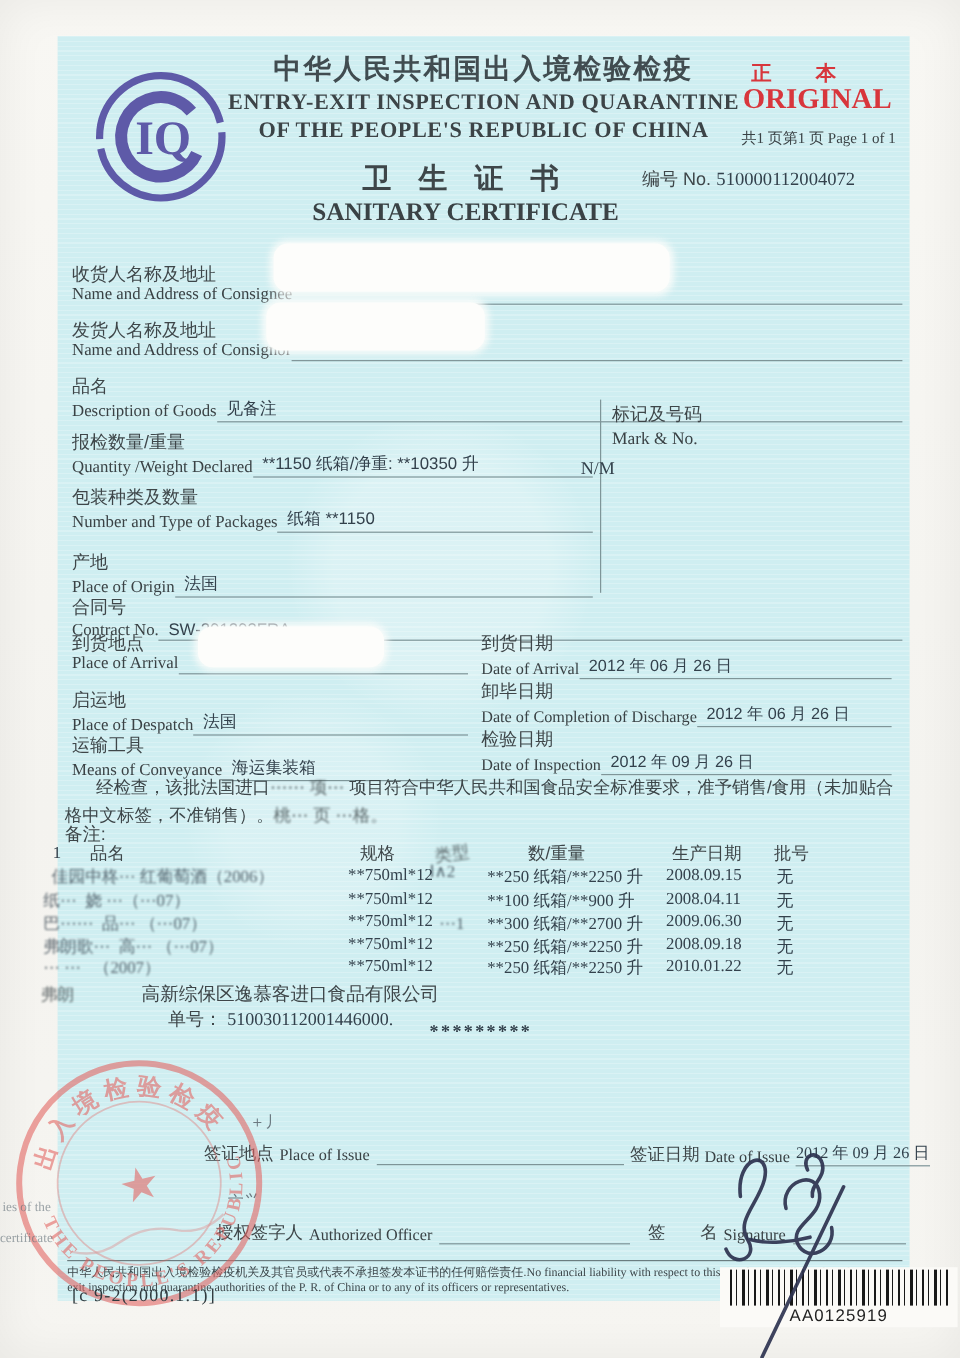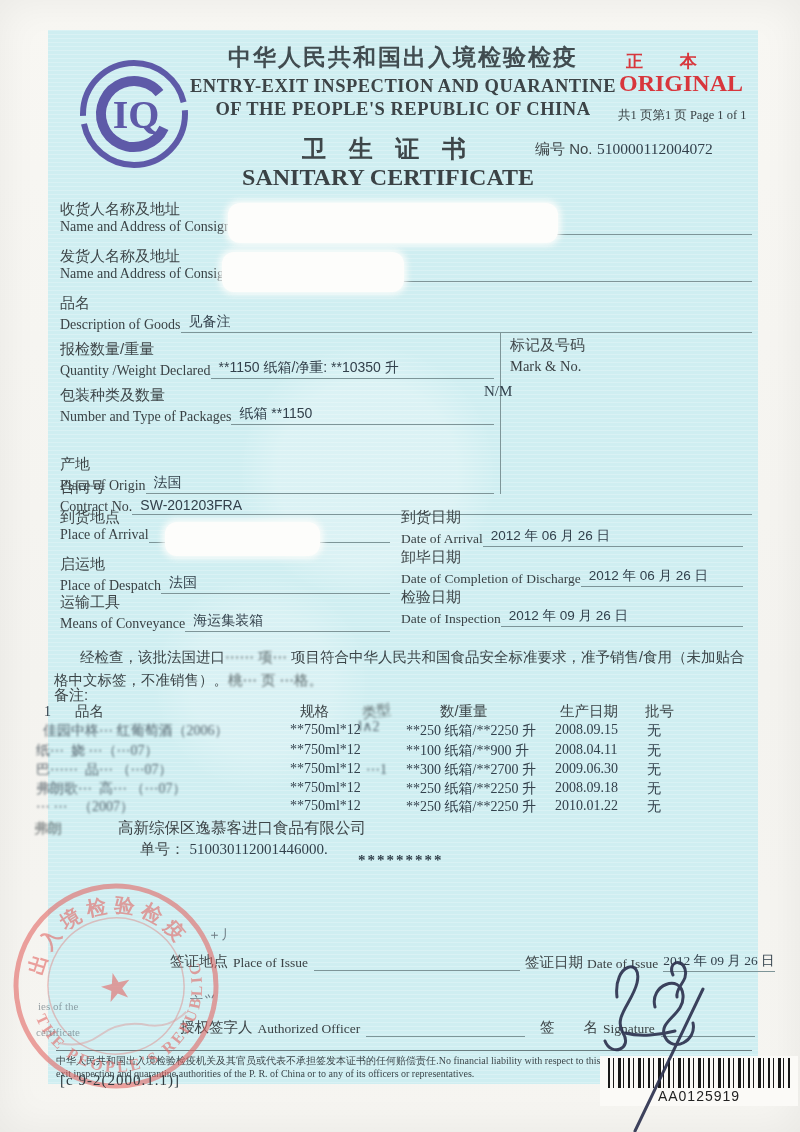--- a/index.html
+++ b/index.html
@@ -5,40 +5,40 @@
   html,body{margin:0;padding:0;background:#e8e6e1;}
   .page{position:relative;width:800px;height:1132px;background:linear-gradient(180deg,#f8f7f3 0%,#f4f3ef 60%,#f6f5f1 100%);overflow:hidden;font-family:"Liberation Sans",sans-serif;box-shadow:inset 0 0 40px rgba(0,0,0,.06);}
   .cert{position:absolute;left:48px;top:30px;width:710px;height:1054px;background:#cfeef1;
         background-image:repeating-linear-gradient(180deg,rgba(255,255,255,.22) 0 1px,rgba(0,0,0,0) 1px 4px),
         radial-gradient(circle at 45% 42%,rgba(255,255,255,.25) 0 90px,rgba(255,255,255,0) 130px),
         radial-gradient(circle at 30% 62%,rgba(255,255,255,.2) 0 70px,rgba(255,255,255,0) 110px);}
   .abs{position:absolute;}
   .serif{font-family:"Liberation Serif",serif;}
   .cn{font-size:15px;color:#3e4649;white-space:nowrap;}
   .en{font-family:"Liberation Serif",serif;font-size:14px;color:#3a4245;white-space:nowrap;}
-  .field{position:absolute;}
+  .field{position:absolute;margin-top:19px;}
   .field .row{display:flex;align-items:flex-end;}
   .field .val{flex:1;font-family:Liberation Sans, sans-serif;font-size:14px;color:#33414c;border-bottom:1px solid #7e9598;padding:0 4px 1px 8px;white-space:nowrap;overflow:visible;}
   .tight .en,.tight .val{font-size:13.5px;}
   .title-cn{font-size:23px;font-weight:bold;color:#414c50;letter-spacing:2px;text-align:center;white-space:nowrap;}
   .title-en{font-family:"Liberation Serif",serif;font-size:18.5px;font-weight:bold;color:#3c4447;letter-spacing:.5px;text-align:center;white-space:nowrap;}
   .red{color:#d8363c;}
   .whiteout{position:absolute;background:#fdfdfb;border-radius:12px;box-shadow:0 0 6px 3px rgba(253,253,251,.9);}
   .smudge{filter:blur(1.1px);opacity:.8;}
   .tc{position:absolute;font-family:"Liberation Serif",serif;font-size:14px;color:#33414c;white-space:pre;text-align:right;}
   .th{position:absolute;font-size:14.5px;color:#3e4649;white-space:nowrap;}
   .statement{position:absolute;left:6px;top:616px;width:700px;font-size:14.5px;line-height:23px;color:#3c4548;text-indent:26px;}
   .disclaimer{position:absolute;left:8px;top:1020px;width:696px;border-top:1px solid #6b7d80;padding-top:3px;font-size:10px;line-height:13px;color:#3d474b;}
   .disclaimer .en-part{font-family:"Liberation Serif",serif;}
   .vline{position:absolute;border-left:1px solid #7e9598;}
   .barcode-wrap{position:absolute;left:600px;top:1056px;width:190px;background:#fbfaf7;padding:2px 4px;text-align:center;}
   .bars{width:182px;height:30px;margin:0 auto;background-image:repeating-linear-gradient(90deg,#191919 0 2px,rgba(0,0,0,0) 2px 5px,#191919 5px 6px,rgba(0,0,0,0) 6px 10px,#191919 10px 13px,rgba(0,0,0,0) 13px 15px,#191919 15px 16px,rgba(0,0,0,0) 16px 20px);}
   .barcode-label{font-size:14px;color:#222;letter-spacing:1px;}
   .formcode{position:absolute;left:60px;top:1072px;font-family:"Liberation Serif",serif;font-size:15px;color:#2f3a3e;letter-spacing:1px;}
-  .bleed{position:absolute;font-family:"Liberation Serif",serif;font-size:11px;color:#5d6b74;opacity:.6;white-space:nowrap;margin-left:36px;}
+  .bleed{position:absolute;font-family:"Liberation Serif",serif;font-size:11px;color:#5d6b74;opacity:.6;white-space:nowrap;}
   .penmark{position:absolute;color:#4a525c;opacity:.75;font-size:13px;white-space:pre;}
   .stamp{position:absolute;left:8px;top:878px;width:216px;height:216px;opacity:.58;transform:rotate(-14deg);}
   .sig{position:absolute;left:555px;top:945px;width:250px;height:190px;}
 </style>
 </head>
 <body>
 
 <div class="page">
   <div class="cert">
 
@@ -50,21 +50,21 @@
 
     <div class="abs title-en" style="left:120px;top:46px;width:470px">ENTRY-EXIT INSPECTION AND QUARANTINE</div>
     <div class="abs title-cn" style="left:120px;top:12px;width:470px">中华人民共和国出入境检验检疫</div>
     <div class="abs title-en" style="left:120px;top:69px;width:470px">OF THE PEOPLE'S REPUBLIC OF CHINA</div>
 
     <div class="abs red" style="left:578px;top:20px;font-size:17px;font-weight:bold;letter-spacing:16px;white-space:nowrap">正 本</div>
     <div class="abs red serif" style="left:566px;top:40px;width:134px;text-align:center;font-size:24px;font-weight:bold">ORIGINAL</div>
     <div class="abs serif" style="left:570px;top:77px;font-size:12.5px;color:#3a4245;white-space:nowrap">共1 页第1 页 Page 1 of 1</div>
 
     <div class="abs" style="left:170px;top:103px;width:340px;text-align:center;font-size:24px;font-weight:bold;letter-spacing:8px;color:#3e4649;white-space:nowrap">卫 生 证 书</div>
-    <div class="abs serif" style="left:170px;top:134px;width:340px;text-align:center;font-size:24px;font-weight:bold;color:#3a4245">SANITARY CERTIFICATE</div>
+    <div class="abs serif" style="left:170px;top:134px;width:340px;text-align:center;font-size:21px;font-weight:bold;color:#3a4245">SANITARY CERTIFICATE</div>
 
     <div class="abs" style="left:487px;top:110px;white-space:nowrap">
       <span class="cn">编号 No.</span>
       <span class="serif" style="font-size:15.5px;color:#33414c">510000112004072</span>
     </div>
 
     <div class="field" style="left:12px;top:170px;width:692px">
       <div class="cn">收货人名称及地址</div>
       <div class="row">
           <span class="en">Name and Address of Consignee</span>
@@ -92,21 +92,21 @@
           <span class="val">**1150 纸箱/净重: **10350 升</span>
         </div>
     </div>
     <div class="field" style="left:12px;top:356px;width:434px">
       <div class="cn">包装种类及数量</div>
       <div class="row">
           <span class="en">Number and Type of Packages</span>
           <span class="val">纸箱  **1150</span>
         </div>
     </div>
-    <div class="field" style="left:12px;top:425px;width:434px">
+    <div class="field" style="left:12px;top:410px;width:434px">
       <div class="cn">产地</div>
       <div class="row">
           <span class="en">Place of Origin</span>
           <span class="val">法国</span>
         </div>
     </div>
     <div class="field" style="left:12px;top:448px;width:692px">
       <div class="cn">合同号</div>
       <div class="row">
           <span class="en">Contract No.</span>

